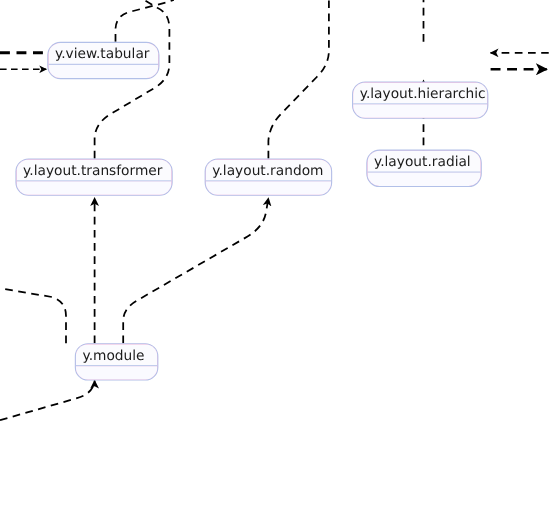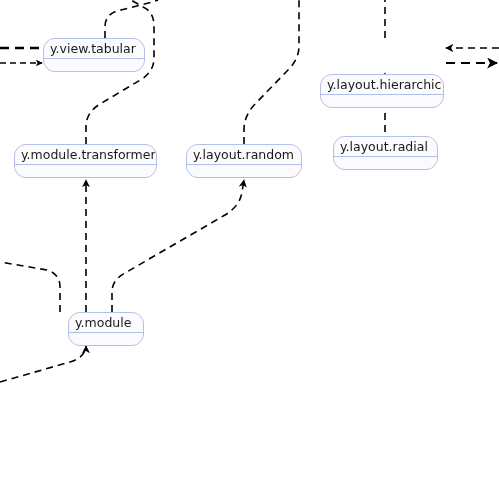--- a/index.html
+++ b/index.html
@@ -100,21 +100,21 @@
     <div class="title">y.view.tabular</div>
     <div class="compartment"></div>
   </div>
 
   <div class="node" style="left:320px; top:38px; width:124px; height:34px;margin-top:36px;">
     <div class="title">y.layout.hierarchic</div>
     <div class="compartment"></div>
   </div>
 
   <div class="node" style="left:14px; top:144px; width:143px; height:34px;">
-    <div class="title">y.module.transformer</div>
+    <div class="title">y.layout.transformer</div>
     <div class="compartment"></div>
   </div>
 
   <div class="node" style="left:186px; top:144px; width:116px; height:34px;">
     <div class="title">y.layout.random</div>
     <div class="compartment"></div>
   </div>
 
   <div class="node" style="left:333px; top:136px; width:105px; height:34px;">
     <div class="title">y.layout.radial</div>

